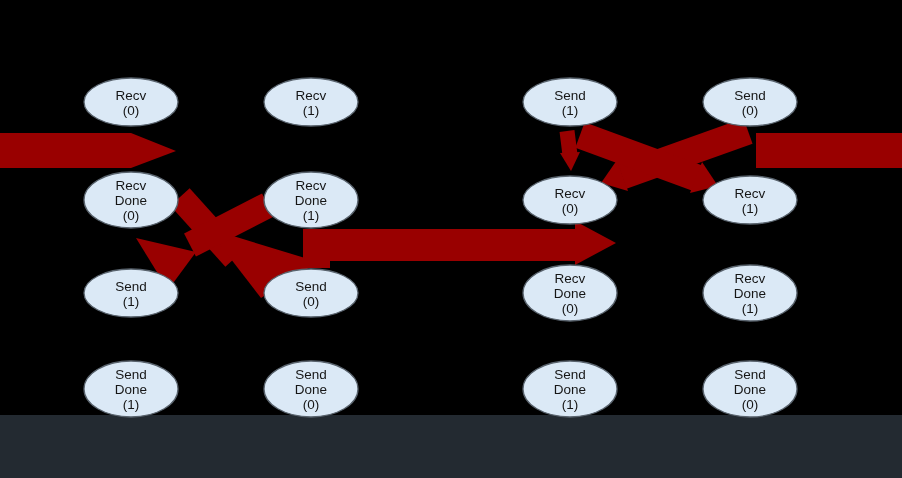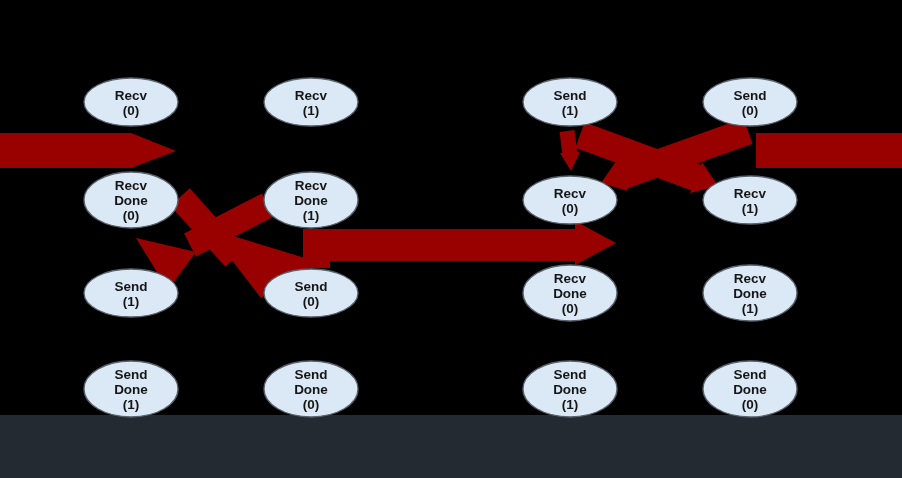--- a/index.html
+++ b/index.html
@@ -7,21 +7,20 @@
     padding: 0;
     background: #000000;
     font-family: "Liberation Sans", sans-serif;
   }
   .stage {
     position: relative;
     width: 902px;
     height: 478px;
     background: #22c55e;
     overflow: hidden;
-    font-weight: bold;
   }
   .stage svg {
     position: absolute;
     left: 0;
     top: 0;
     display: block;
   }
 </style>
 </head>
 <body>

